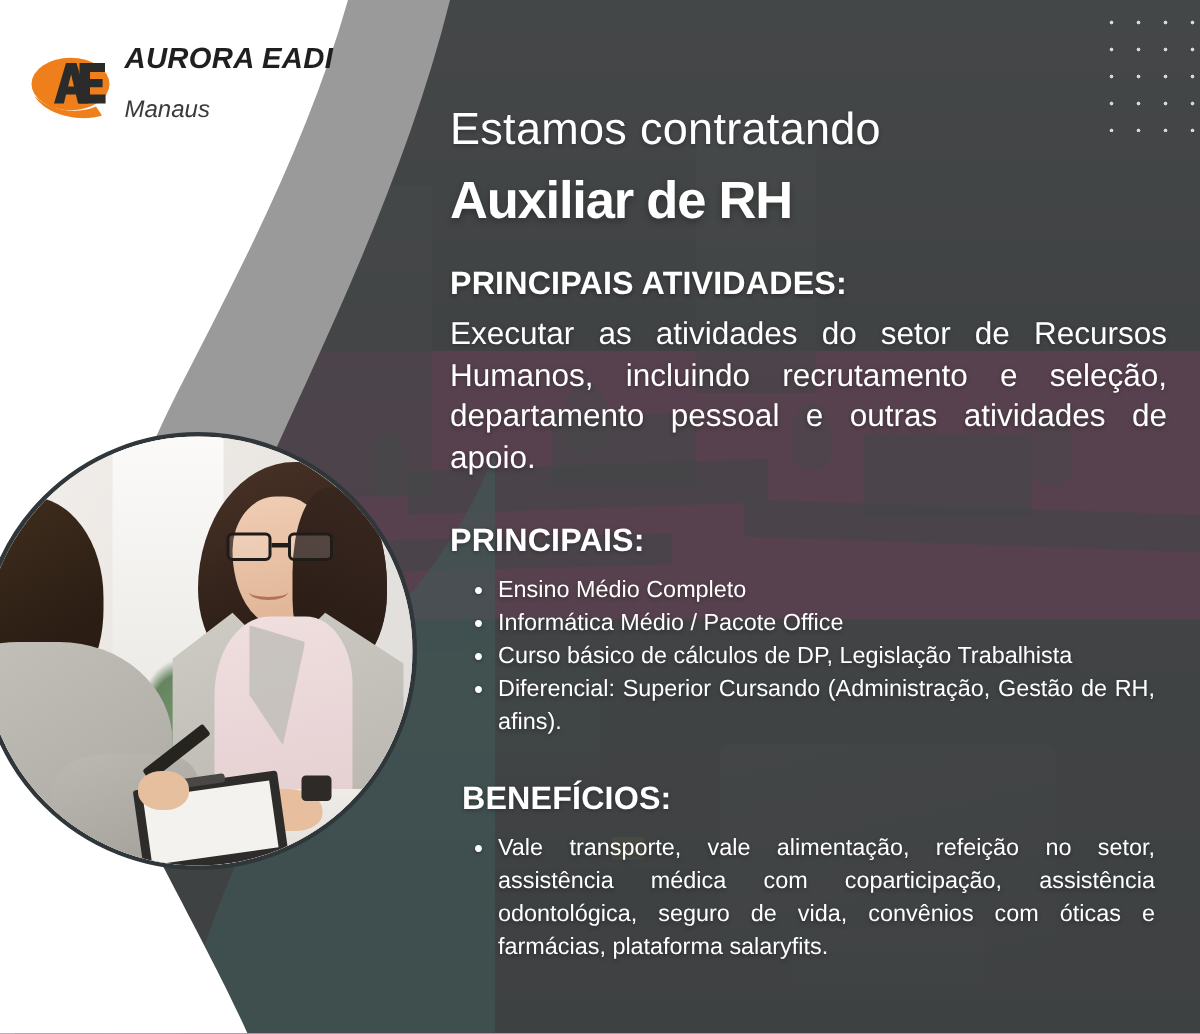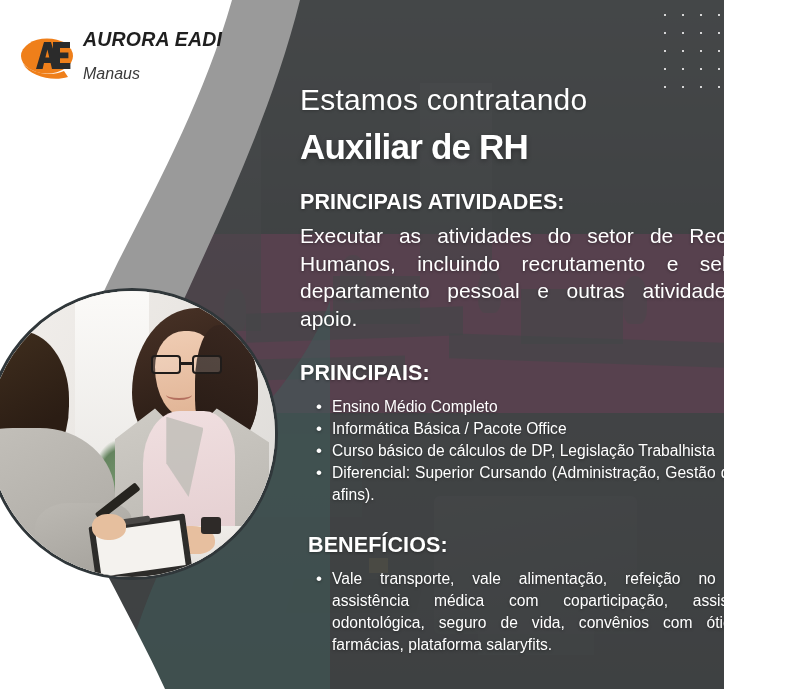--- a/index.html
+++ b/index.html
@@ -6,21 +6,21 @@
     margin: 0;
     padding: 0;
     background: #ffffff;
   }
   body {
     font-family: "Liberation Sans", sans-serif;
   }
 
   #poster {
     position: relative;
-    width: 724px;
+    width: 800px;
     height: 689px;
     overflow: hidden;
     background: #ec4899;
   }
 
   
   .bg-photo {
     position: absolute;
     inset: 0;
     overflow: hidden;
@@ -285,21 +285,21 @@
   .pen {
     position: absolute; left: 36%; top: 72%; width: 18%; height: 3%;
     background: #26241f; border-radius: 2px;
     transform: rotate(-38deg);
   }
 
   
   .content {
     position: absolute;
     left: 296px;
-    top: 17px;
+    top: 4px;
     width: 492px;
     color: #ffffff;
   }
   .kicker {
     font-size: 30px;
     font-weight: 300;
     letter-spacing: .2px;
     margin: 68px 0 0 4px;
     line-height: 1;
     text-shadow: 0 1px 3px rgba(0,0,0,.25);
@@ -449,27 +449,27 @@
 
     <div class="section sec-atividades">
       <div class="section-title">PRINCIPAIS ATIVIDADES:</div>
       <div class="section-body">Executar as atividades do setor de Recursos Humanos, incluindo recrutamento e seleção, departamento pessoal e outras atividades de apoio.</div>
     </div>
 
     <div class="section sec-requisitos">
       <div class="section-title">PRINCIPAIS:</div>
       <ul class="bullets">
         <li>Ensino Médio Completo</li>
-        <li>Informática Básica / Pacote Office</li>
+        <li>Informática Médio / Pacote Office</li>
         <li>Curso básico de cálculos de DP, Legislação Trabalhista</li>
         <li>Diferencial: Superior Cursando (Administração, Gestão de RH, afins).</li>
       </ul>
     </div>
 
     <div class="section sec-beneficios">
       <div class="section-title">BENEFÍCIOS:</div>
       <ul class="bullets">
-        <li>Vale transporte, vale alimentação, refeição no local, assistência médica com coparticipação, assistência odontológica, seguro de vida, convênios com óticas e farmácias, plataforma salaryfits.</li>
+        <li>Vale transporte, vale alimentação, refeição no setor, assistência médica com coparticipação, assistência odontológica, seguro de vida, convênios com óticas e farmácias, plataforma salaryfits.</li>
       </ul>
     </div>
 
   </div>
 </div>
 
 </body></html>

